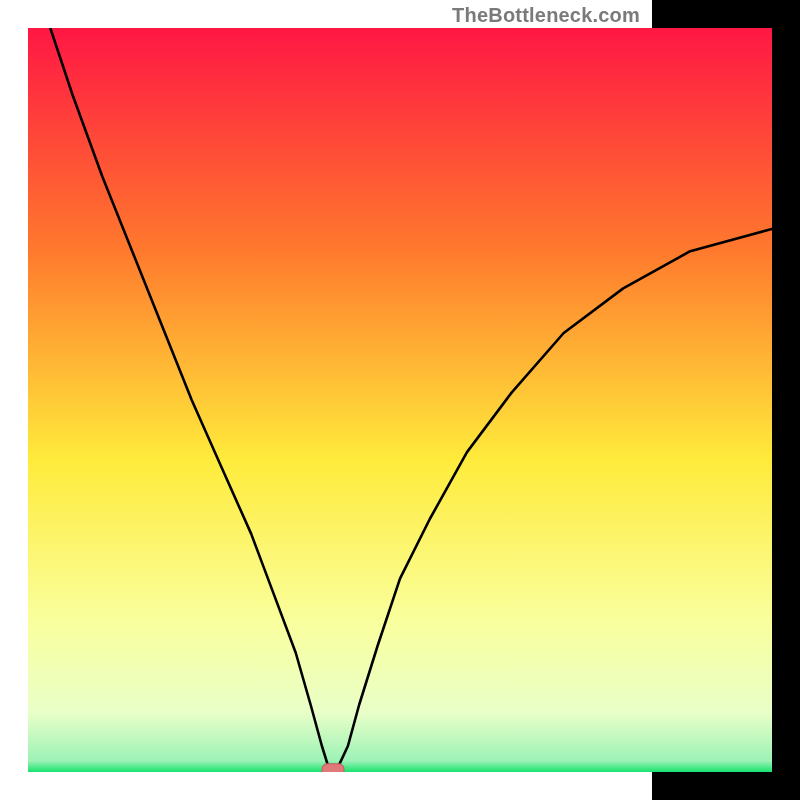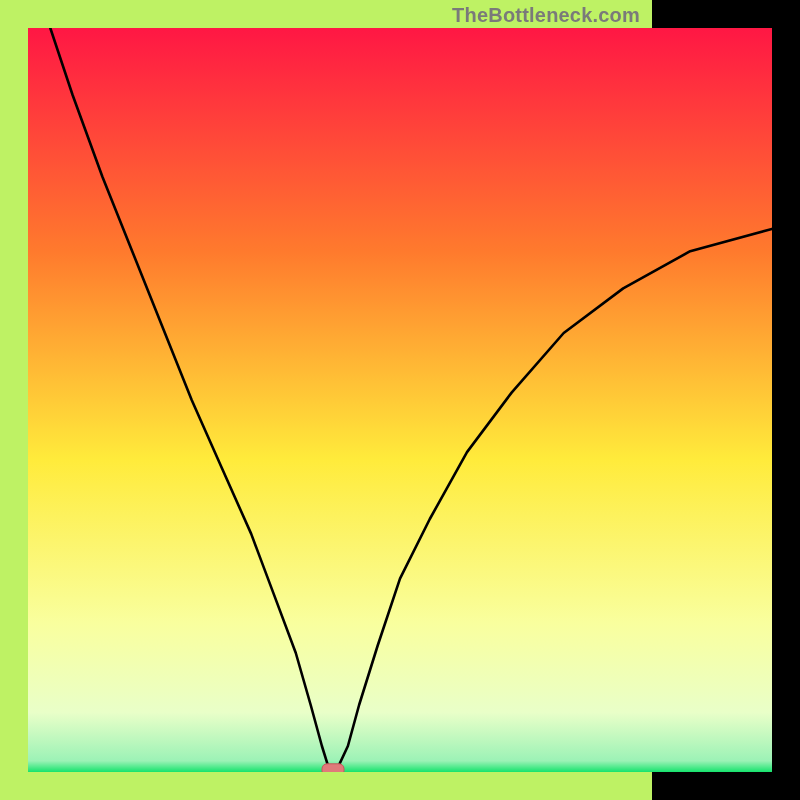--- a/index.html
+++ b/index.html
@@ -9,21 +9,21 @@
     height: 800px;
     overflow: hidden;
     background: #000;
   }
   .frame {
     position: absolute;
     left: 0;
     top: 0;
     width: 652px;
     height: 800px;
-    background: #bef264;
+    background: #ffffff;
   }
   .plot {
     position: absolute;
     left: 28px;
     top: 28px;
     width: 744px;
     height: 744px;
     
   }
   .watermark {

